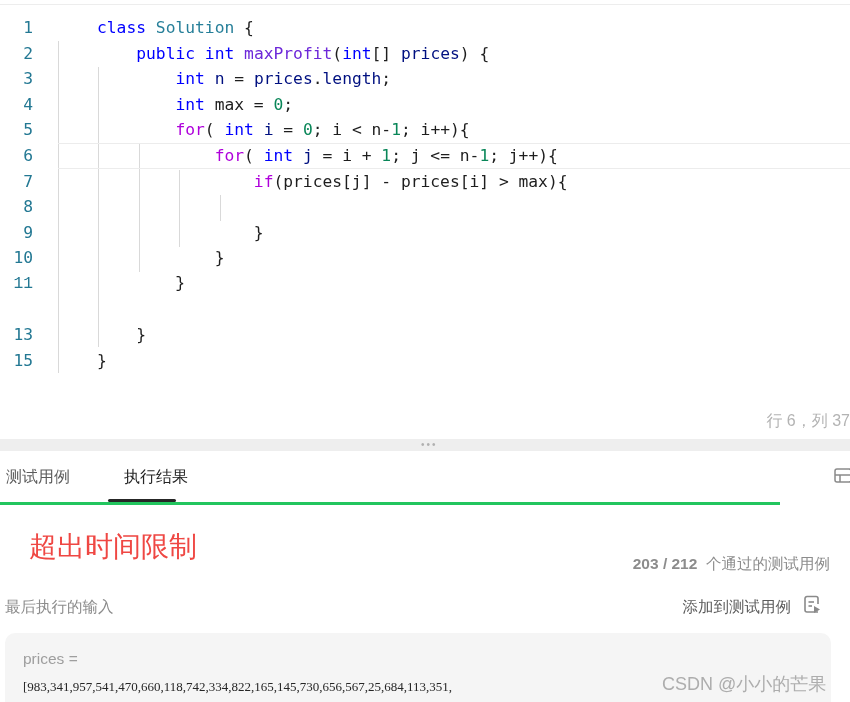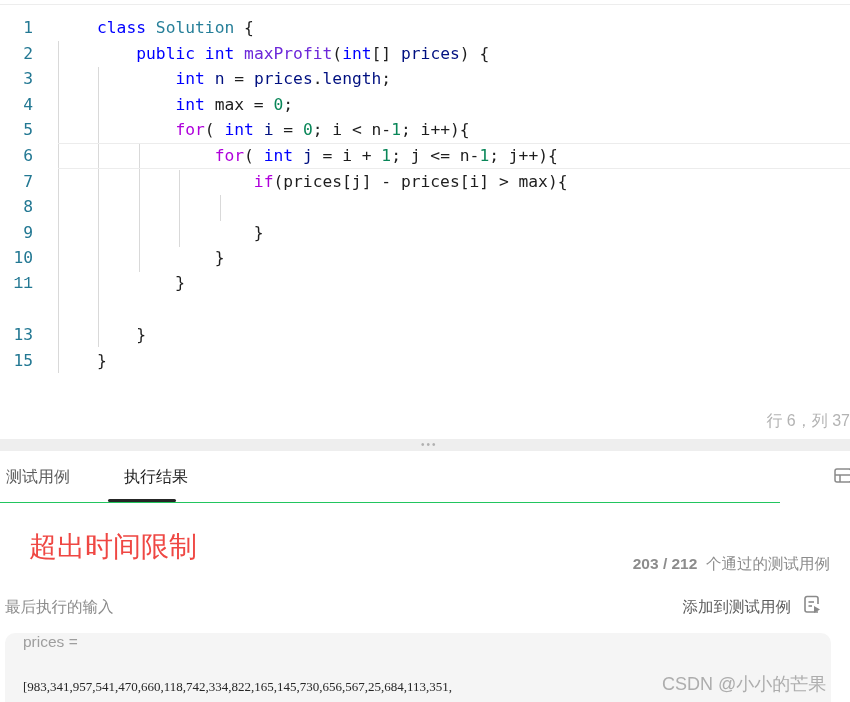--- a/index.html
+++ b/index.html
@@ -13,33 +13,33 @@
   .guide { position:absolute; width:1px; background:#d9d9d9; }
   .kw { color:#0000ff; }
   .kw2 { color:#af00db; }
   .ty { color:#267f99; }
   .fn { color:#6d28d9; }
   .var { color:#001080; }
   .num { color:#098658; }
   .cursor-pos { position:absolute; right:0; top:411px; color:#b3b3b3; font-size:16px; }
   .splitter { position:absolute; left:0; top:439px; width:850px; height:12px; background:#eeeeee; }
   .splitter .dots { position:absolute; left:421px; top:3px; color:#b0b0b0; font-size:10px; letter-spacing:2px; line-height:6px; }
-  .tabs { position:absolute; left:0; top:451px; width:780px; height:51px; border-bottom:1px solid #22c55e; }
+  .tabs { position:absolute; left:0; top:451px; width:780px; height:51px; border-bottom:3px solid #22c55e; }
   .tab { position:absolute; top:16px; font-size:16px; color:#5c5c5c; }
   .tab.active { color:#262626; }
   .tab-underline { position:absolute; left:108px; top:48px; width:68px; height:3px; background:#262626; border-radius:2px; }
   .layout-icon { position:absolute; right:0; top:467px; width:16px; height:16px; }
   .result-title { position:absolute; left:5px; top:528px; font-size:28px; color:#ef4743;margin-left:24px; }
   .passed { position:absolute; right:20px; top:538px; font-size:15.5px; color:#8c8c8c;margin-top:16px; }
   .passed .count { color:#8c8c8c; font-weight:bold; }
   .last-input-label { position:absolute; left:5px; top:597px; font-size:15.5px; color:#8c8c8c; }
   .add-testcase { position:absolute; right:28px; top:597px; font-size:15.5px; color:#5c5c5c; }
   .add-icon { position:absolute; left:804px; top:595px; width:18px; height:20px; }
   .input-box { position:absolute; left:5px; top:633px; width:826px; height:80px; background:#f5f5f5; border-radius:10px; }
-  .param-name { position:absolute; left:18px; top:0; font-size:15.5px; color:#9e9e9e; }
+  .param-name { position:absolute; left:18px; top:17px; font-size:15.5px; color:#9e9e9e; }
   .param-value { position:absolute; left:18px; top:46px; font-family:Liberation Serif, serif; font-size:13px; color:#262626; white-space:nowrap; }
   .watermark { position:absolute; left:662px; top:672px; font-size:18px; color:rgba(160,160,160,0.85); white-space:nowrap; }
 </style>
 </head>
 <body>
 
 <div class="top-border"></div>
 
 <div class="editor" id="editor">
 

